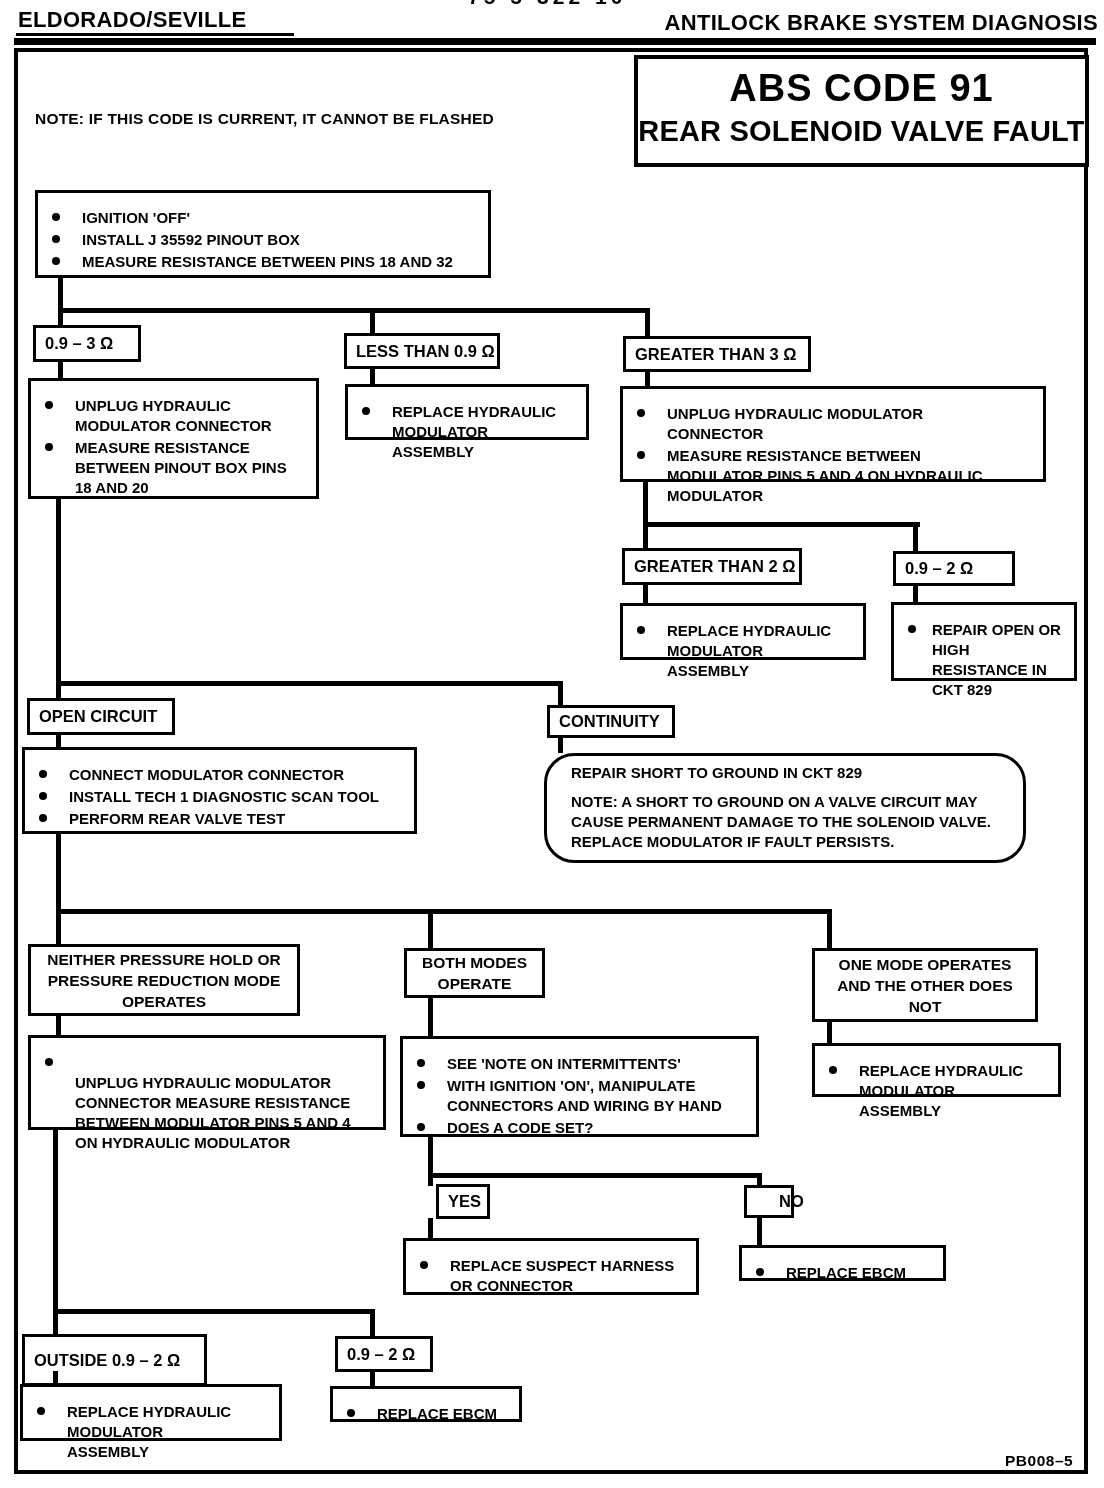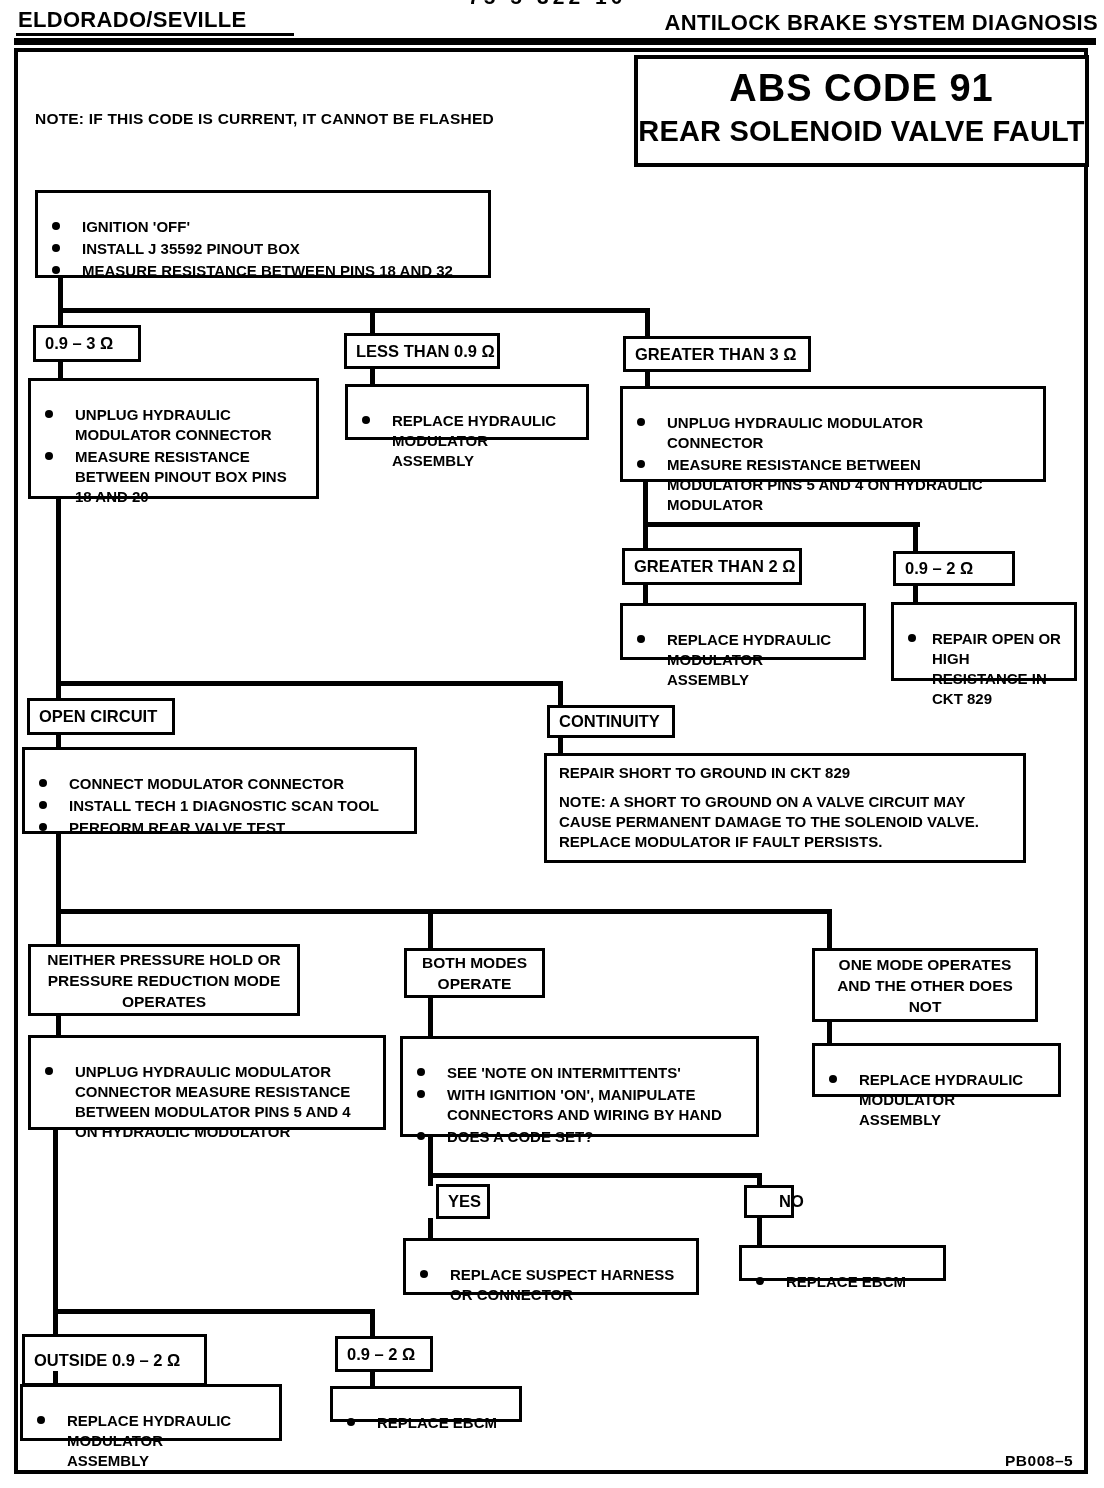--- a/index.html
+++ b/index.html
@@ -17,28 +17,28 @@
   .cropped-top span{display:block;margin-top:-15px;font-size:21px;letter-spacing:4px;}
   
   .frame{position:absolute;left:14px;top:48px;width:1074px;height:1426px;border:4px solid #000;box-sizing:border-box;}
   
   .titlebox{position:absolute;left:634px;top:55px;width:455px;height:112px;border:4px solid #000;box-sizing:border-box;background:#fff;text-align:center;}
   .title1{font-size:38px;margin-top:8px;letter-spacing:1px;}
   .title2{font-size:29px;margin-top:5px;letter-spacing:0.2px;}
   .note{position:absolute;left:35px;top:110px;font-size:15.5px;letter-spacing:0.2px;}
   
   .action{position:absolute;border:3px solid #000;box-sizing:border-box;background:#fff;
-          padding:24px 6px 4px 2px;font-size:15px;line-height:20px;}
+          padding:15px 6px 4px 2px;font-size:15px;line-height:20px;}
   .b-row{display:flex;align-items:flex-start;margin-bottom:2px;}
   .dot{flex:none;width:8px;height:8px;border-radius:50%;background:#000;margin:5px 0 0 12px;}
   .b-text{margin-left:22px;}
   .label{position:absolute;border:3px solid #000;box-sizing:border-box;background:#fff;
          display:flex;align-items:center;font-size:16.5px;padding-left:9px;}
   .label.center{justify-content:center;text-align:center;padding:4px 4px;font-size:15.5px;line-height:21px;}
-  .plain{padding:7px 8px 4px 12px;}
+  .plain{padding:7px 8px 4px 24px;border-radius:30px;}
   .plain p{margin:0 0 9px 0;}
   
   .vl,.hl{position:absolute;background:#000;}
   .footer{position:absolute;left:1005px;top:1452px;font-size:15.5px;letter-spacing:0.5px;}
 </style>
 </head>
 <body>
 
 <div class="page">
 
@@ -182,21 +182,21 @@
       <span style="width:110px;">BOTH MODES OPERATE</span>
     </div>
   <div class="label center" style="left:812px;top:948px;width:226px;height:74px;">
       <span style="width:185px;">ONE MODE OPERATES AND THE OTHER DOES NOT</span>
     </div>
 
   <div class="vl" style="left:56px;top:1015px;width:5px;height:20px;"></div>
   <div class="action" style="left:28px;top:1035px;width:358px;height:95px;">
     <div class="b-row">
         <span class="dot"></span>
-        <span class="b-text" style="width:283px;">UNPLUG HYDRAULIC MODULATOR CONNECTOR MEASURE RESISTANCE BETWEEN MODULATOR PINS 5 AND 4 ON HYDRAULIC MODULATOR</span>
+        <span class="b-text" style="width:283px;margin-top:20px;">UNPLUG HYDRAULIC MODULATOR CONNECTOR MEASURE RESISTANCE BETWEEN MODULATOR PINS 5 AND 4 ON HYDRAULIC MODULATOR</span>
       </div>
   </div>
 
   <div class="vl" style="left:428px;top:997px;width:5px;height:40px;"></div>
   <div class="action" style="left:400px;top:1036px;width:359px;height:101px;">
     <div class="b-row">
         <span class="dot"></span>
         <span class="b-text">SEE 'NOTE ON INTERMITTENTS'</span>
       </div>
     <div class="b-row">

